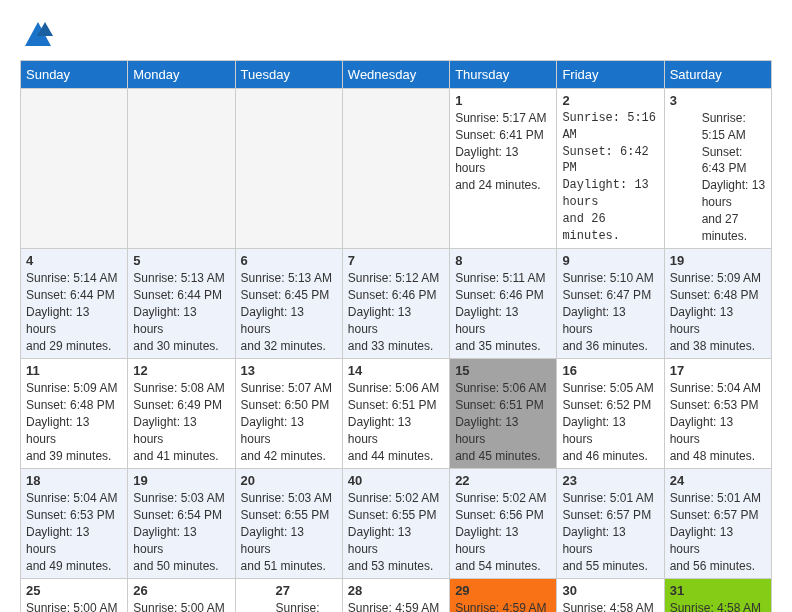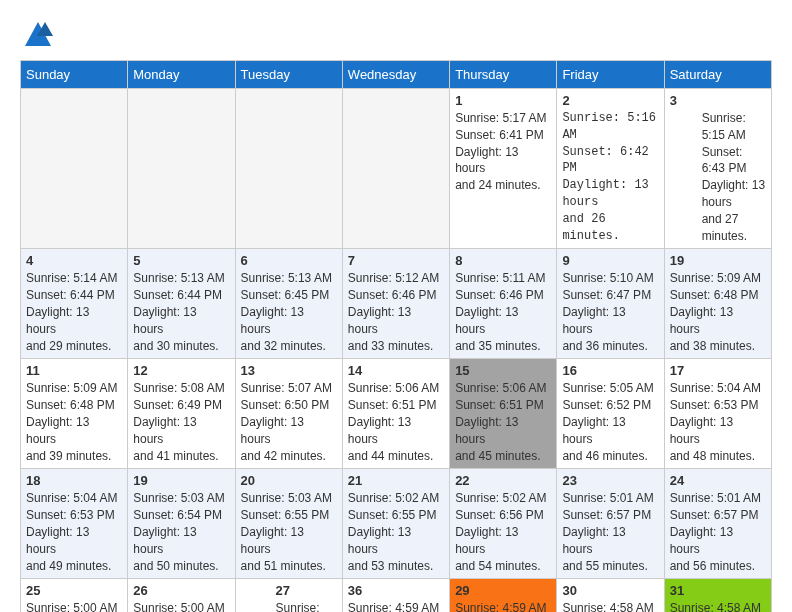--- a/index.html
+++ b/index.html
@@ -271,21 +271,21 @@
 and 50 minutes.</div>
         </td>
         <td class="alt-row" style="background: rgb(238, 242, 251);">
           <span class="day-num">20</span>
           <div class="day-info" style="white-space: pre-line;">Sunrise: 5:03 AM
 Sunset: 6:55 PM
 Daylight: 13 hours
 and 51 minutes.</div>
         </td>
         <td class="alt-row" style="background: rgb(238, 242, 251);">
-          <span class="day-num">21</span>
+          <span class="day-num">40</span>
           <div class="day-info" style="white-space: pre-line;">Sunrise: 5:02 AM
 Sunset: 6:55 PM
 Daylight: 13 hours
 and 53 minutes.</div>
         </td>
         <td class="alt-row" style="background: rgb(238, 242, 251);">
           <span class="day-num">22</span>
           <div class="day-info" style="white-space: pre-line;">Sunrise: 5:02 AM
 Sunset: 6:56 PM
 Daylight: 13 hours
@@ -322,21 +322,21 @@
 and 58 minutes.</div>
         </td>
         <td style="background: rgb(255, 255, 255); padding-left: 40px;">
           <span class="day-num">27</span>
           <div class="day-info" style="white-space: pre-line;">Sunrise: 4:59 AM
 Sunset: 6:59 PM
 Daylight: 13 hours
 and 59 minutes.</div>
         </td>
         <td style="background: rgb(255, 255, 255);">
-          <span class="day-num">36</span>
+          <span class="day-num">28</span>
           <div class="day-info" style="white-space: pre-line;">Sunrise: 4:59 AM
 Sunset: 7:00 PM
 Daylight: 14 hours
 and 0 minutes.</div>
         </td>
         <td style="background: #f97316;">
           <span class="day-num">29</span>
           <div class="day-info" style="white-space: pre-line;">Sunrise: 4:59 AM
 Sunset: 7:00 PM
 Daylight: 14 hours

